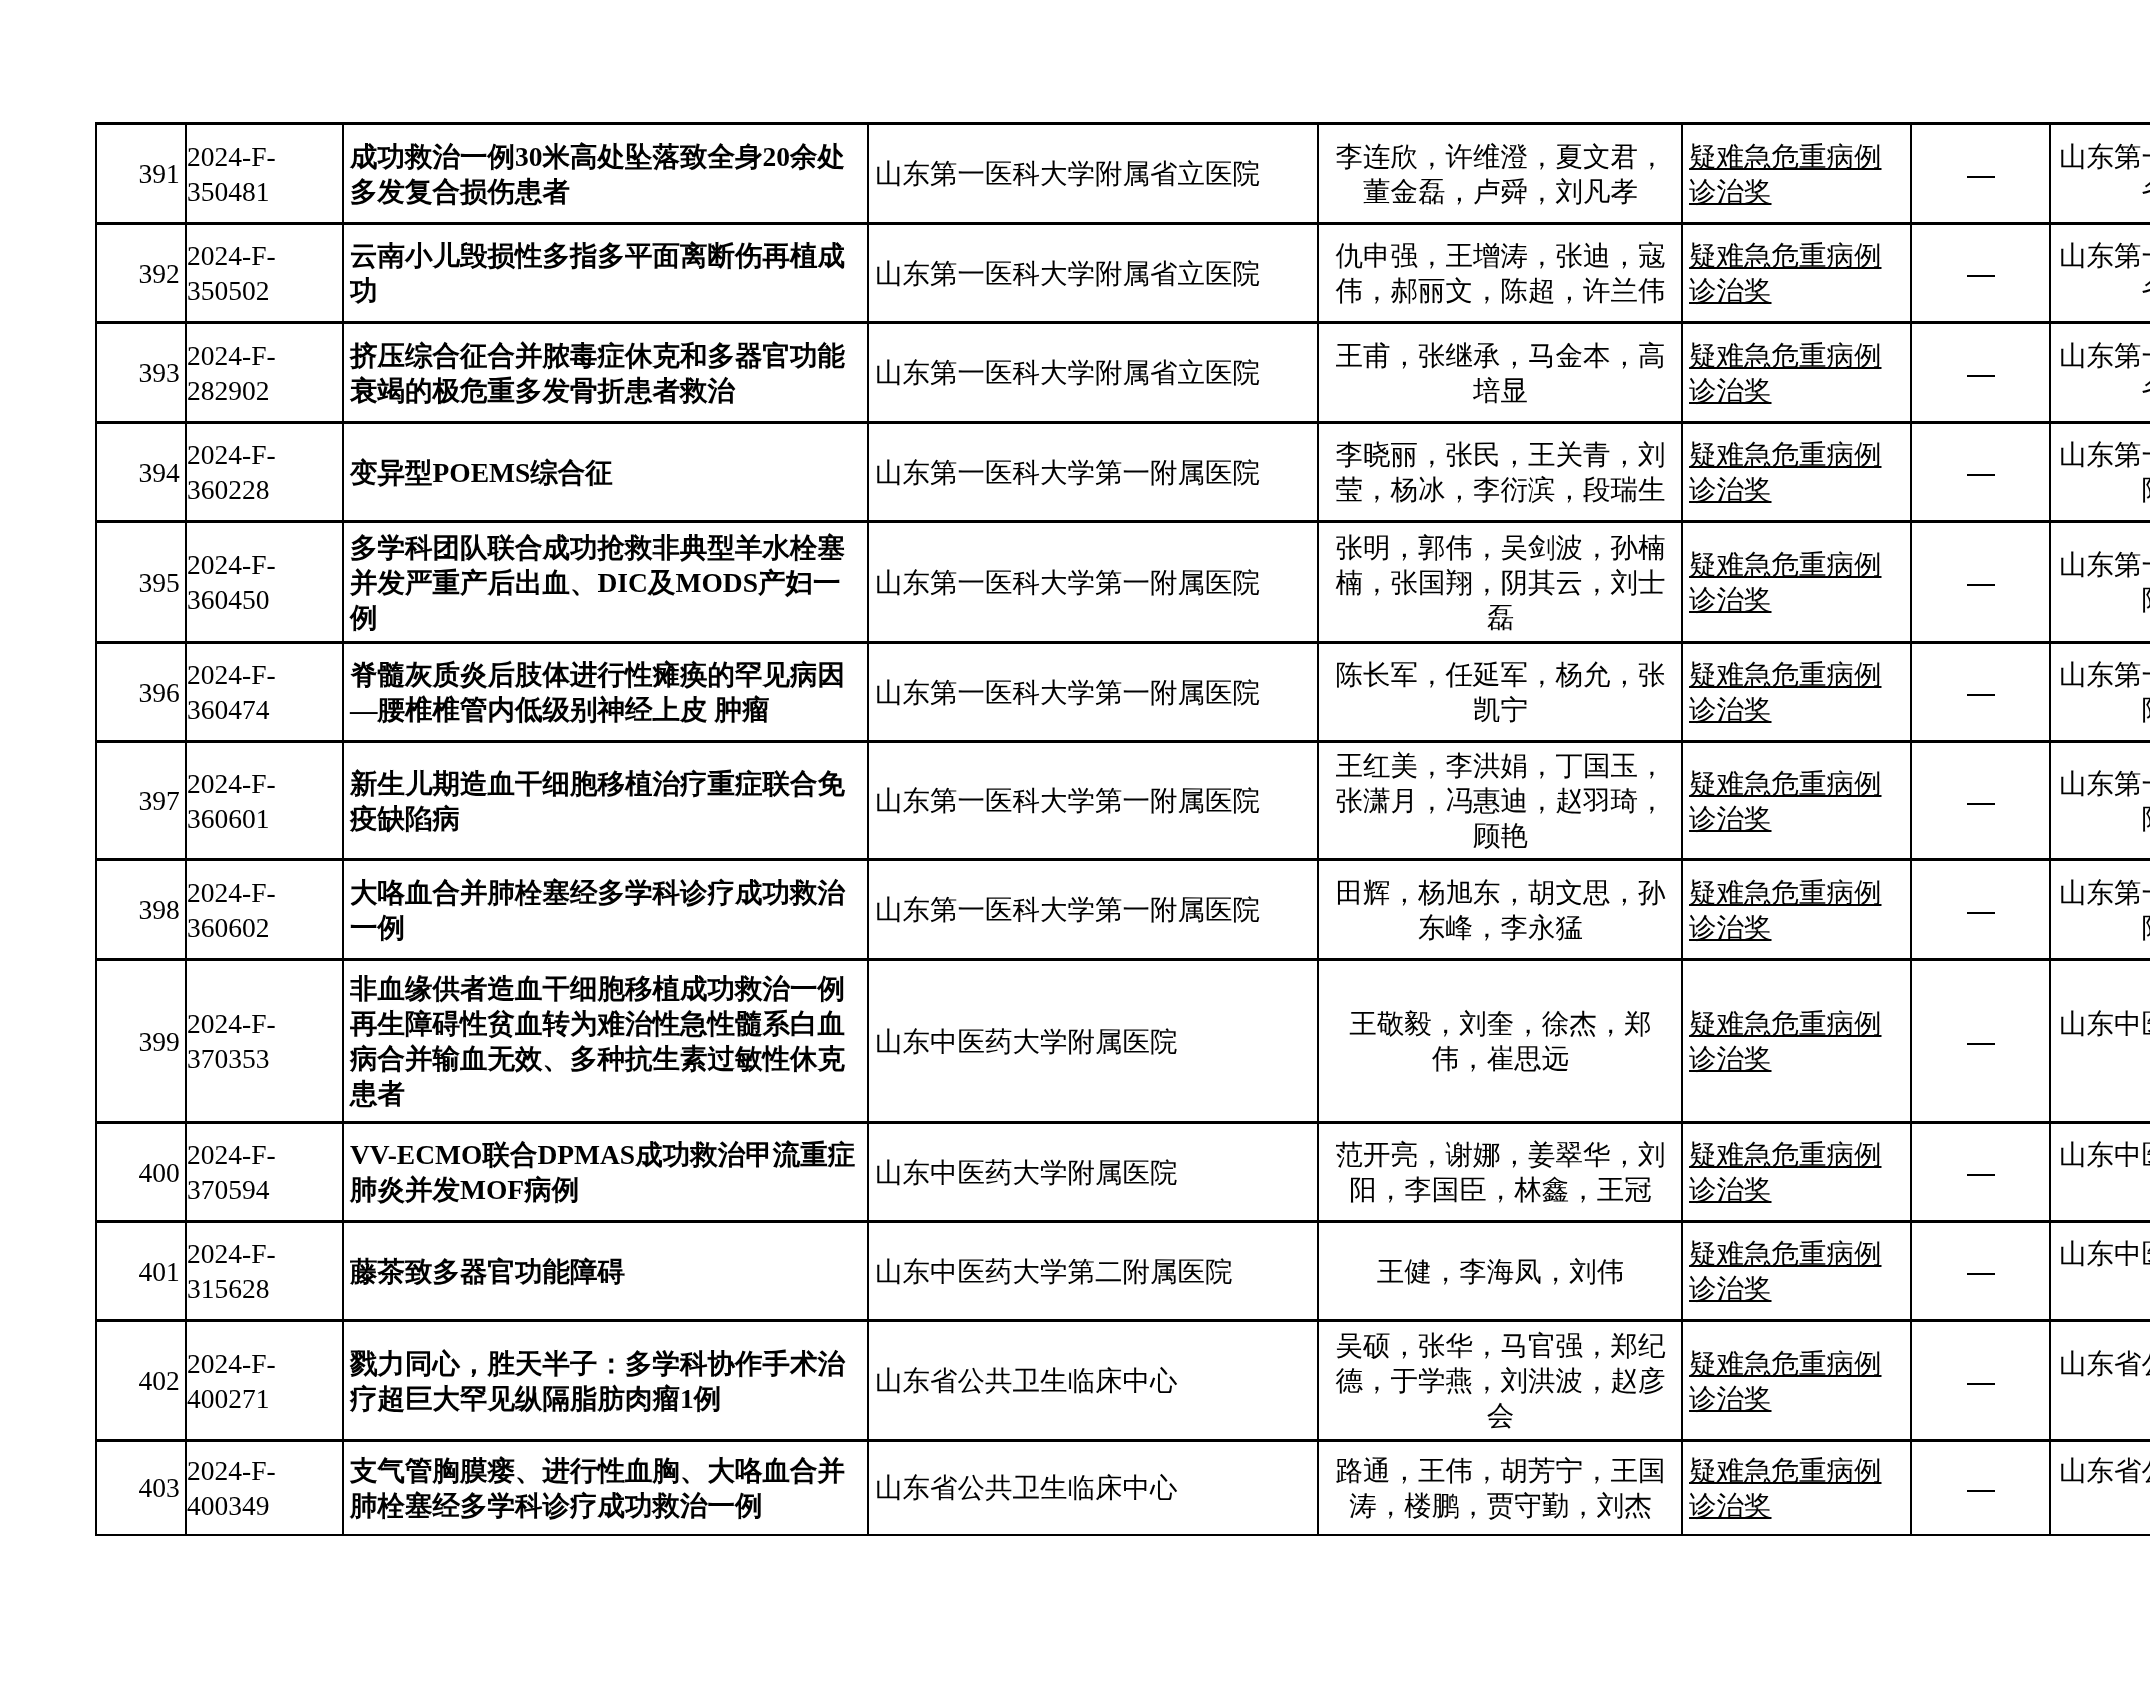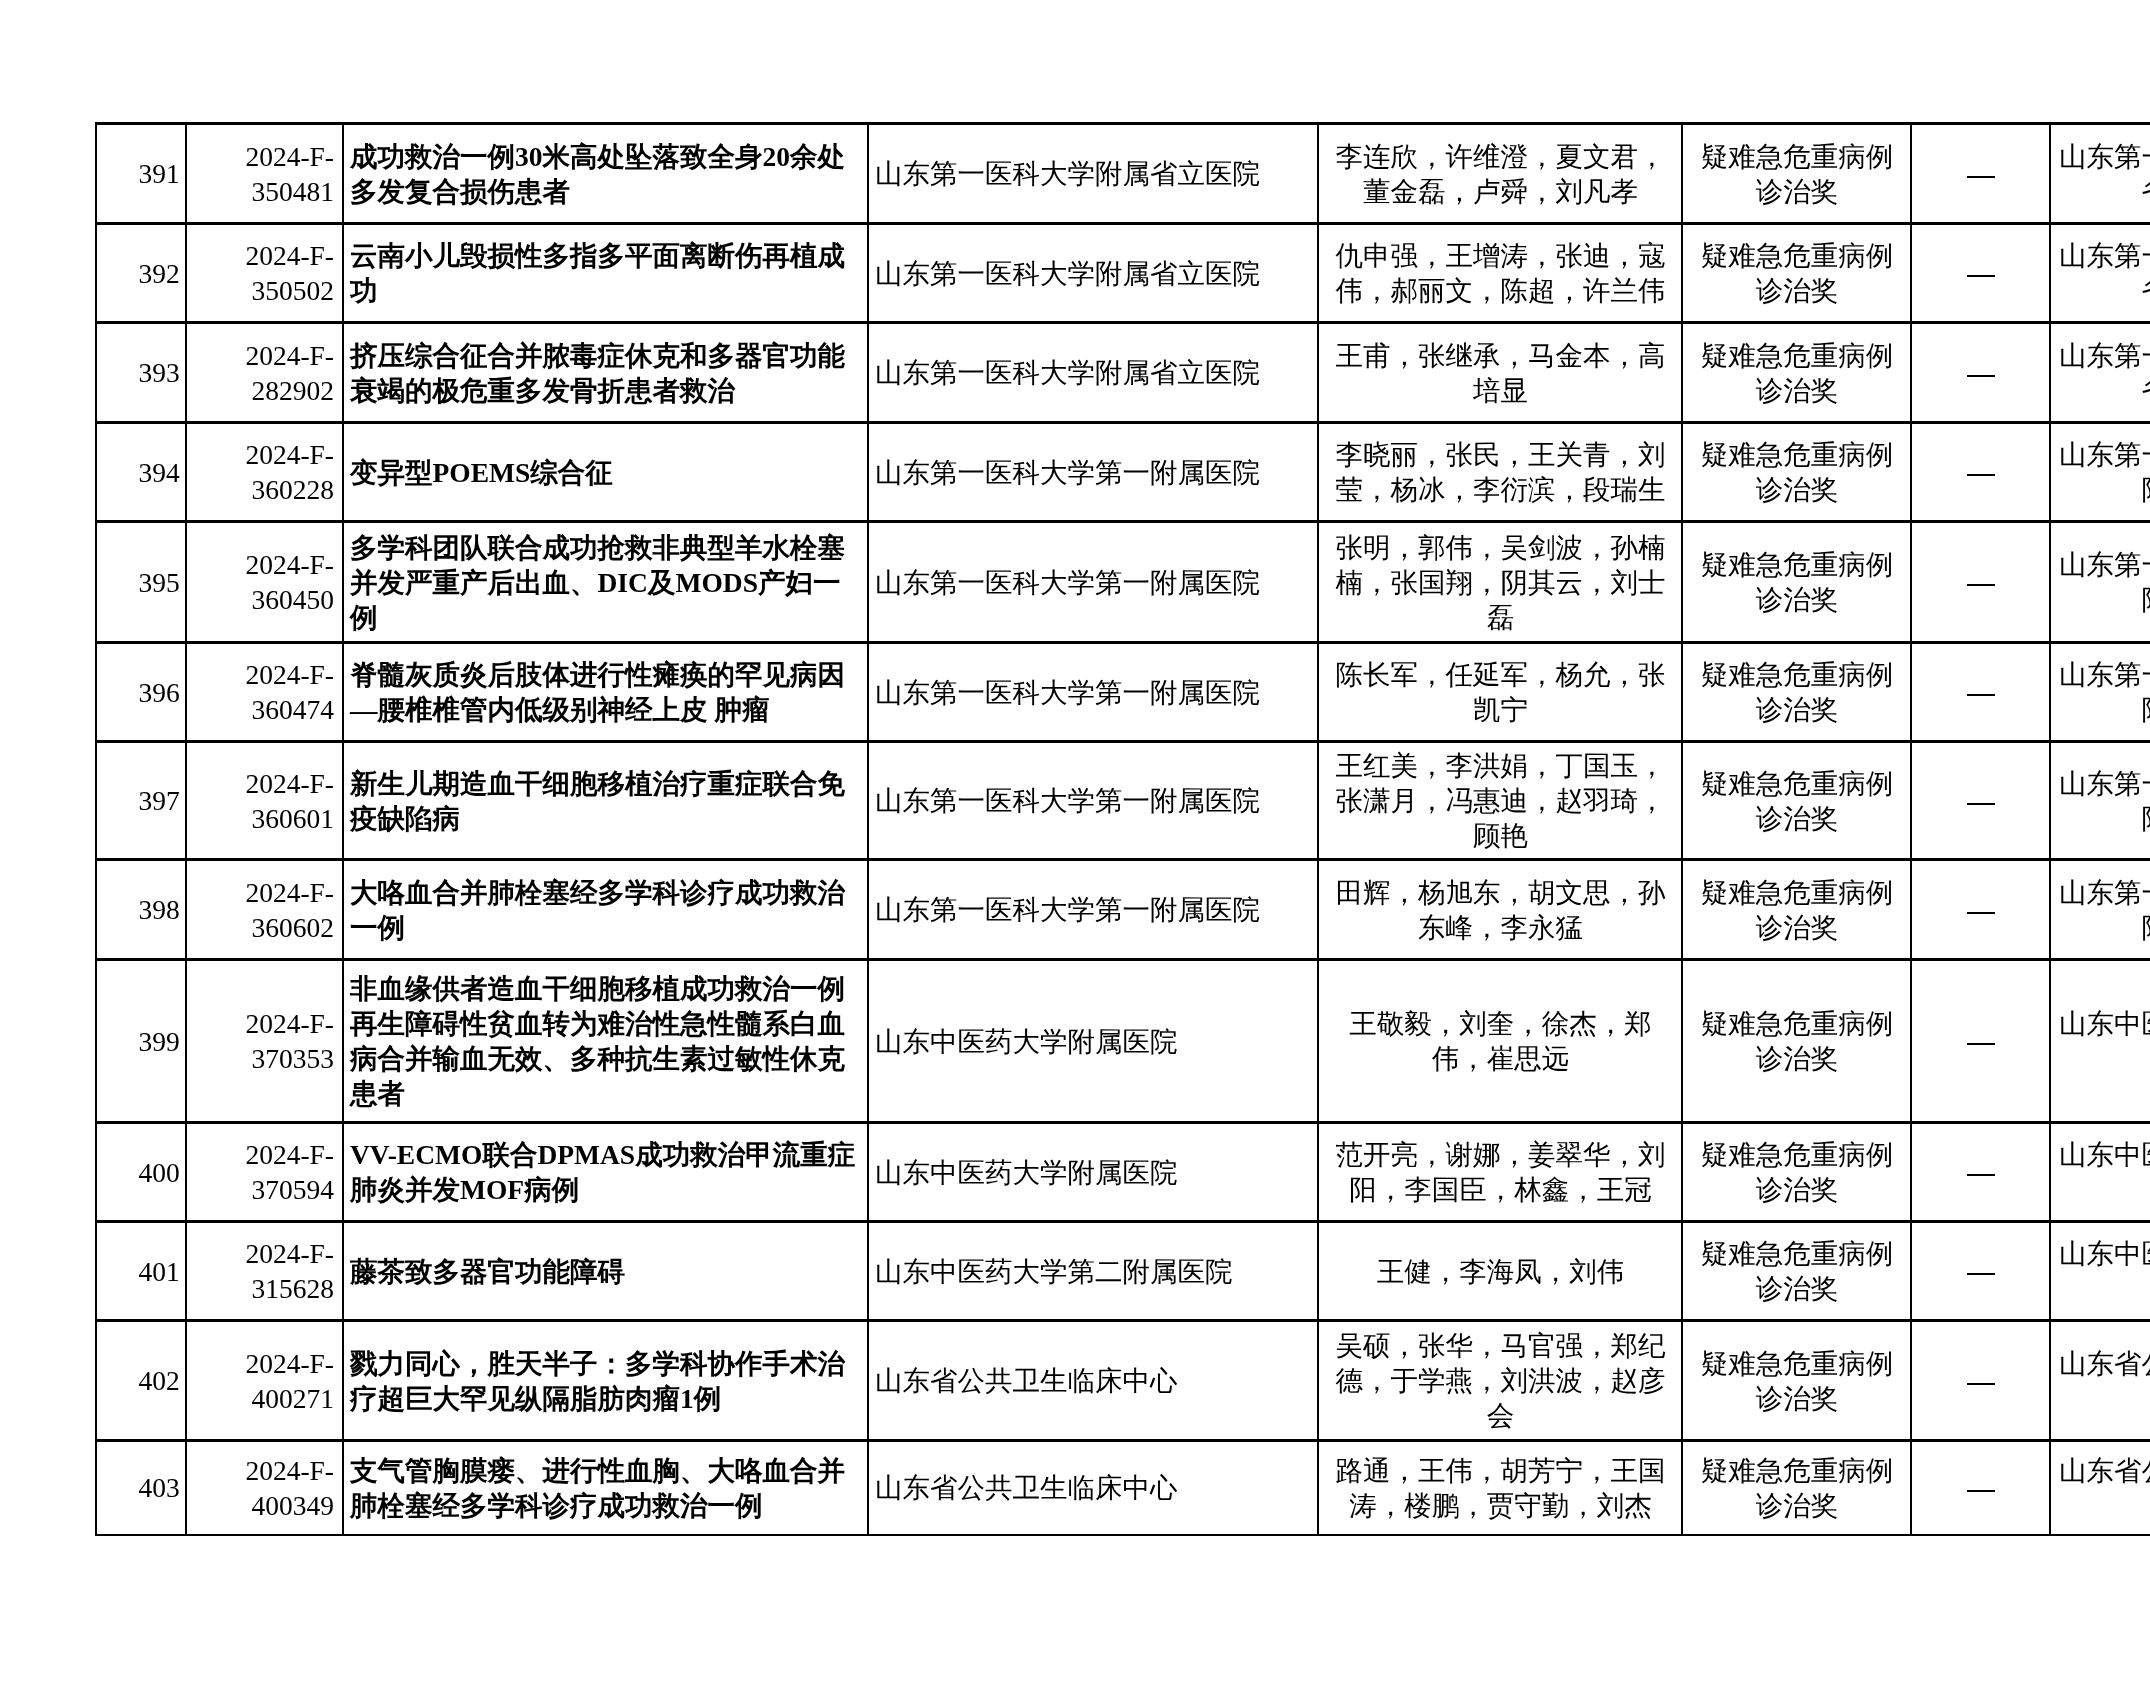--- a/index.html
+++ b/index.html
@@ -28,25 +28,25 @@
     border: 2.2px solid #000;
     font-size: 27.5px;
     line-height: 35px;
     padding: 0 5.2px 0 6px;
     vertical-align: middle;
     word-break: break-all;
     overflow-wrap: anywhere;
   }
   .award-table tr.row td { border-top-width: 3px; }
   td.c-no    { text-align: right; padding-left: 39px; }
-  td.c-code  { text-align: right; padding: 0 8px; }
+  td.c-code  { text-align: left; padding: 0 0; }
   td.c-title { text-align: left; font-weight: bold; }
   td.c-unit  { text-align: left; }
   td.c-names { text-align: center; }
-  td.c-award { text-align: center; }
+  td.c-award { text-align: left; text-decoration: underline; }
   td.c-level { text-align: center; }
   td.c-org   { text-align: center; }
   .dash {
     display: inline-block;
     width: 27.5px;
     height: 1.7px;
     background: #000;
     vertical-align: middle;
   }
 </style>

